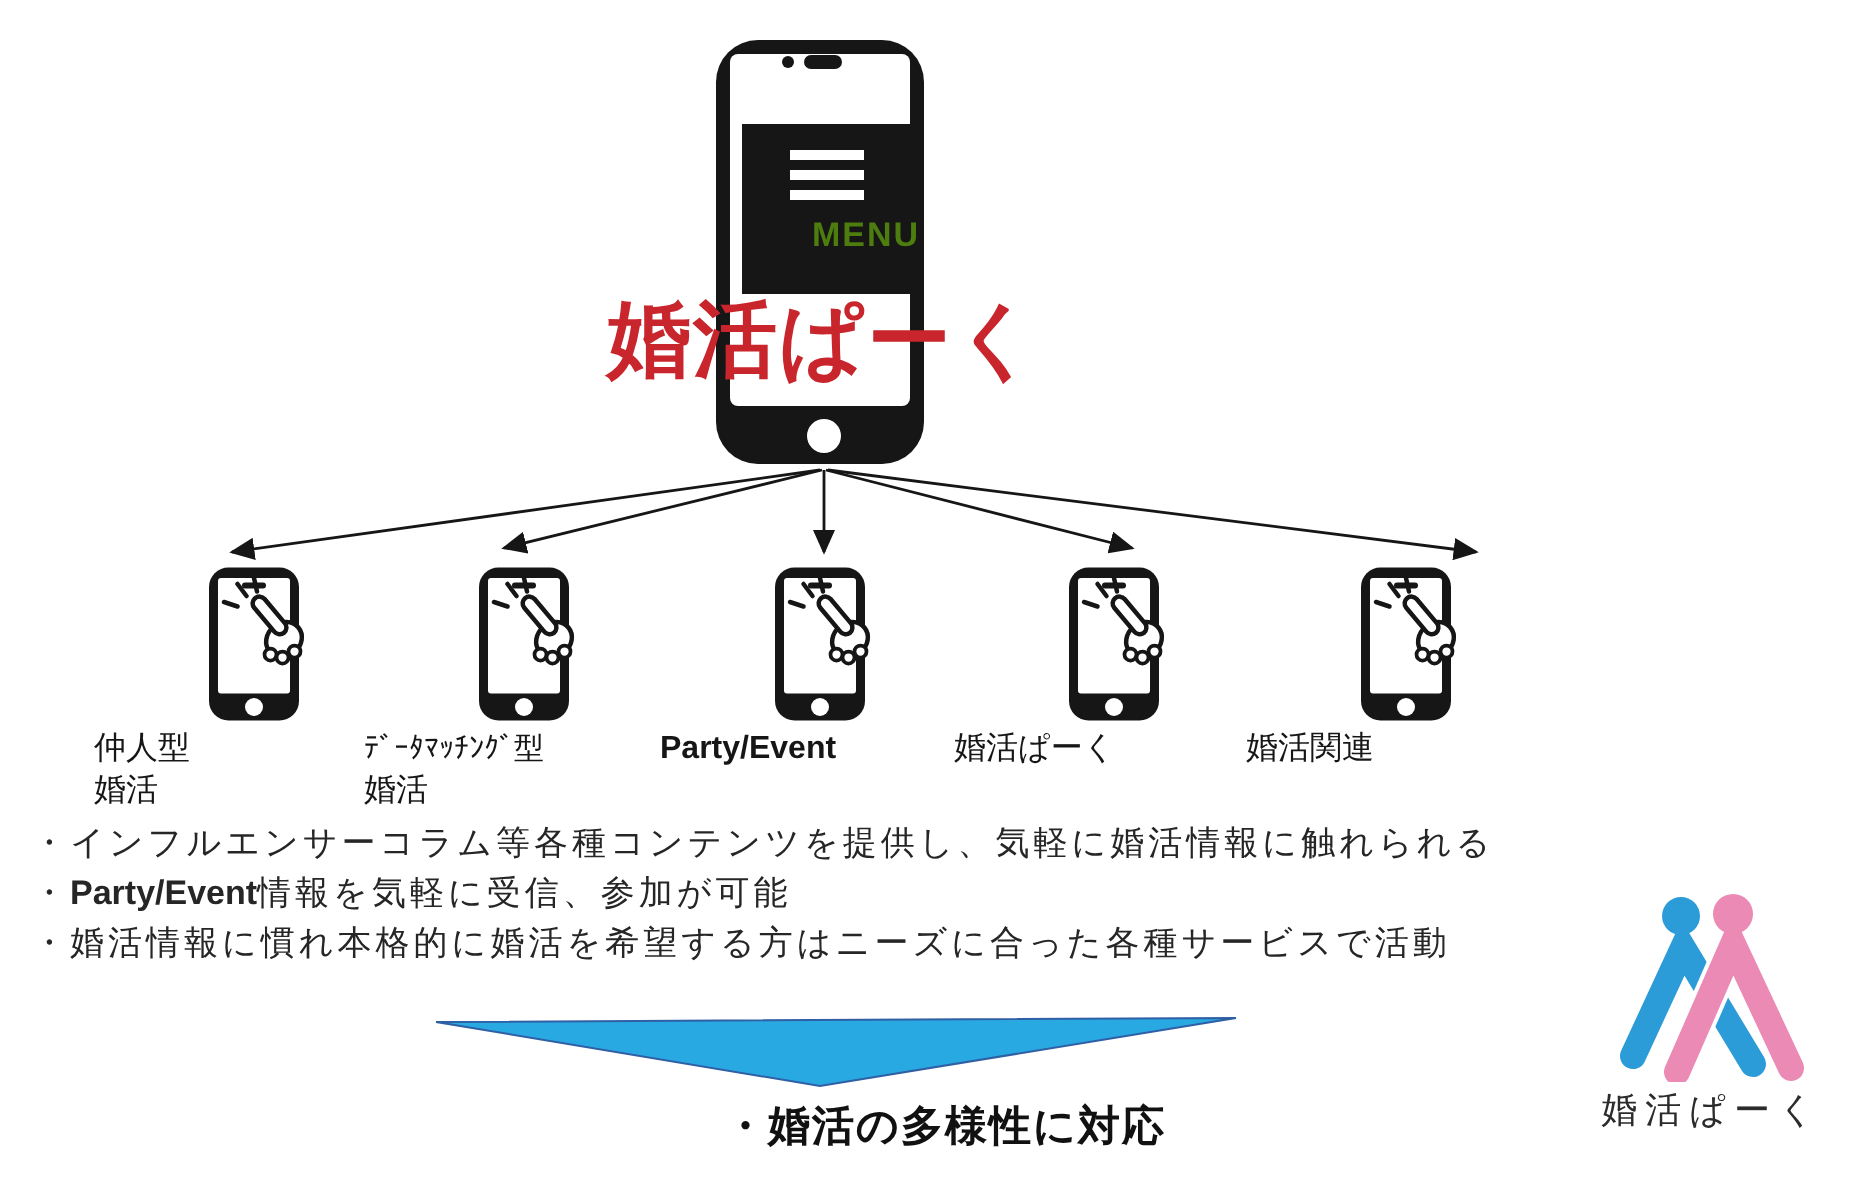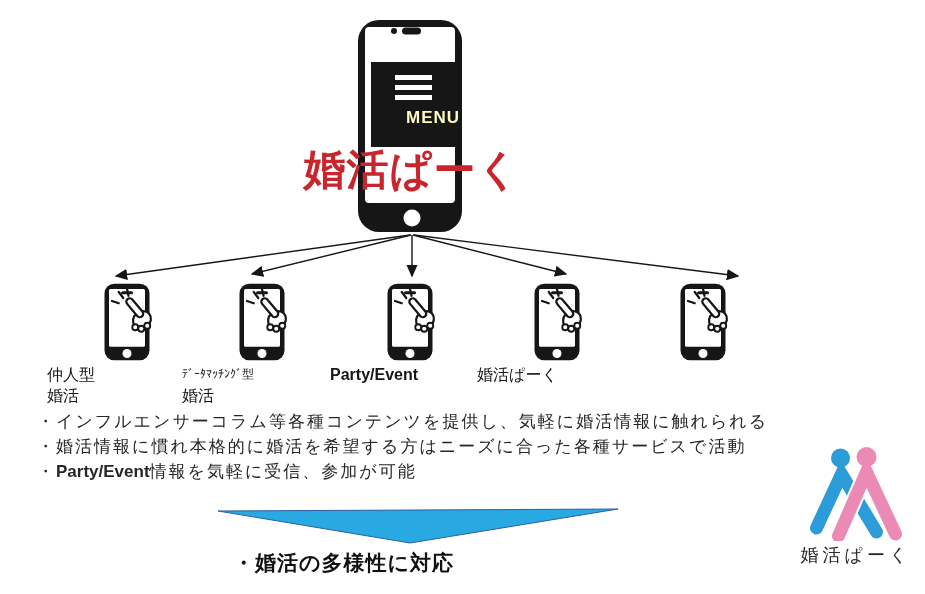--- a/index.html
+++ b/index.html
@@ -8,43 +8,43 @@
     font-family:"Liberation Sans","DejaVu Sans",sans-serif;color:#1f1f1f;
   }
   .abs{position:absolute;}
 
   
   .big-phone{left:356px;top:18px;}
   .menu-box{left:371px;top:62px;width:84px;height:85px;background:#161616;}
   .hamburger{width:37px;margin:13px auto 0;}
   .hamburger span{display:block;height:5px;background:#fff;margin-bottom:5px;}
   .hamburger span:last-child{margin-bottom:0;}
-  .menu-label{margin-top:8px;text-align:right;color:#fef9c3;font-size:17px;font-weight:bold;letter-spacing:1px;margin-left:35px;}
+  .menu-label{margin-top:8px;text-align:right;color:#4d7c0f;font-size:17px;font-weight:bold;letter-spacing:1px;margin-left:35px;}
   .main-title{left:250px;top:149px;width:324px;text-align:center;
     color:#C9252C;font-size:42px;font-weight:bold;letter-spacing:1px;line-height:1;white-space:nowrap;}
 
   
   .arrows{left:80px;top:232px;}
 
   
   .branch{position:absolute;top:282px;width:160px;text-align:left;}
   .branch svg.ph{display:block;margin-left:56px;}
   .blabel{margin-top:2px;font-size:16px;line-height:21px;color:#161616;}
   .blabel span{display:block;}
-  .branch.b2 .l1{font-size:12px;letter-spacing:0;}
+  .branch.b2 .l1{font-size:15px;letter-spacing:0;}
   .branch.b3 .l1{font-weight:bold;}
 
   
-  .bullets{left:37px;top:409px;width:840px;}
+  .bullets{left:16px;top:409px;width:840px;}
   .bullets p{margin:0;font-size:17px;line-height:25px;letter-spacing:2px;color:#262626;white-space:nowrap;}
   .bullets b{letter-spacing:0;}
 
   
   .down-arrow{left:212px;top:502px;}
-  .conclusion{left:233px;top:549px;width:350px;text-align:left;
+  .conclusion{left:233px;top:549px;width:350px;text-align:right;
     font-size:21px;font-weight:bold;letter-spacing:1px;color:#111;white-space:nowrap;}
 
   
   .logo{left:786px;top:441px;width:140px;text-align:center;}
   .logo svg{display:block;margin:0 auto;}
   .logo-text{margin-top:2px;font-size:18px;letter-spacing:4px;color:#2b2b2b;white-space:nowrap;}
 </style>
 </head>
 <body>
 
@@ -139,27 +139,28 @@
     <div class="blabel">
       <span class="l1">婚活ぱーく</span>
         <span class="l2"></span>
     </div>
   </div>
   <div class="branch b5" style="left:623px">
     <svg class="ph" width="72" height="80" viewBox="0 0 96 106">
         <use href="#phone-tap"></use>
       </svg>
     <div class="blabel">
+      <span class="l1">婚活関連</span>
     </div>
   </div>
 
   <div class="abs bullets">
     <p>・インフルエンサーコラム等各種コンテンツを提供し、気軽に婚活情報に触れられる</p>
+    <p><span>・</span><b>Party/Event</b><span>情報を気軽に受信、参加が可能</span></p>
     <p>・婚活情報に慣れ本格的に婚活を希望する方はニーズに合った各種サービスで活動</p>
-    <p><span>・</span><b>Party/Event</b><span>情報を気軽に受信、参加が可能</span></p>
   </div>
 
   <svg class="abs down-arrow" width="412" height="44" viewBox="0 0 412 44">
     <polygon points="6,9 406,7 198,41" fill="#29A9E1" stroke="#2F5FA5" stroke-width="1"></polygon>
   </svg>
 
   <div class="abs conclusion">・婚活の多様性に対応</div>
 
   <div class="abs logo">
     <svg width="106" height="100" viewBox="0 0 105 100">

